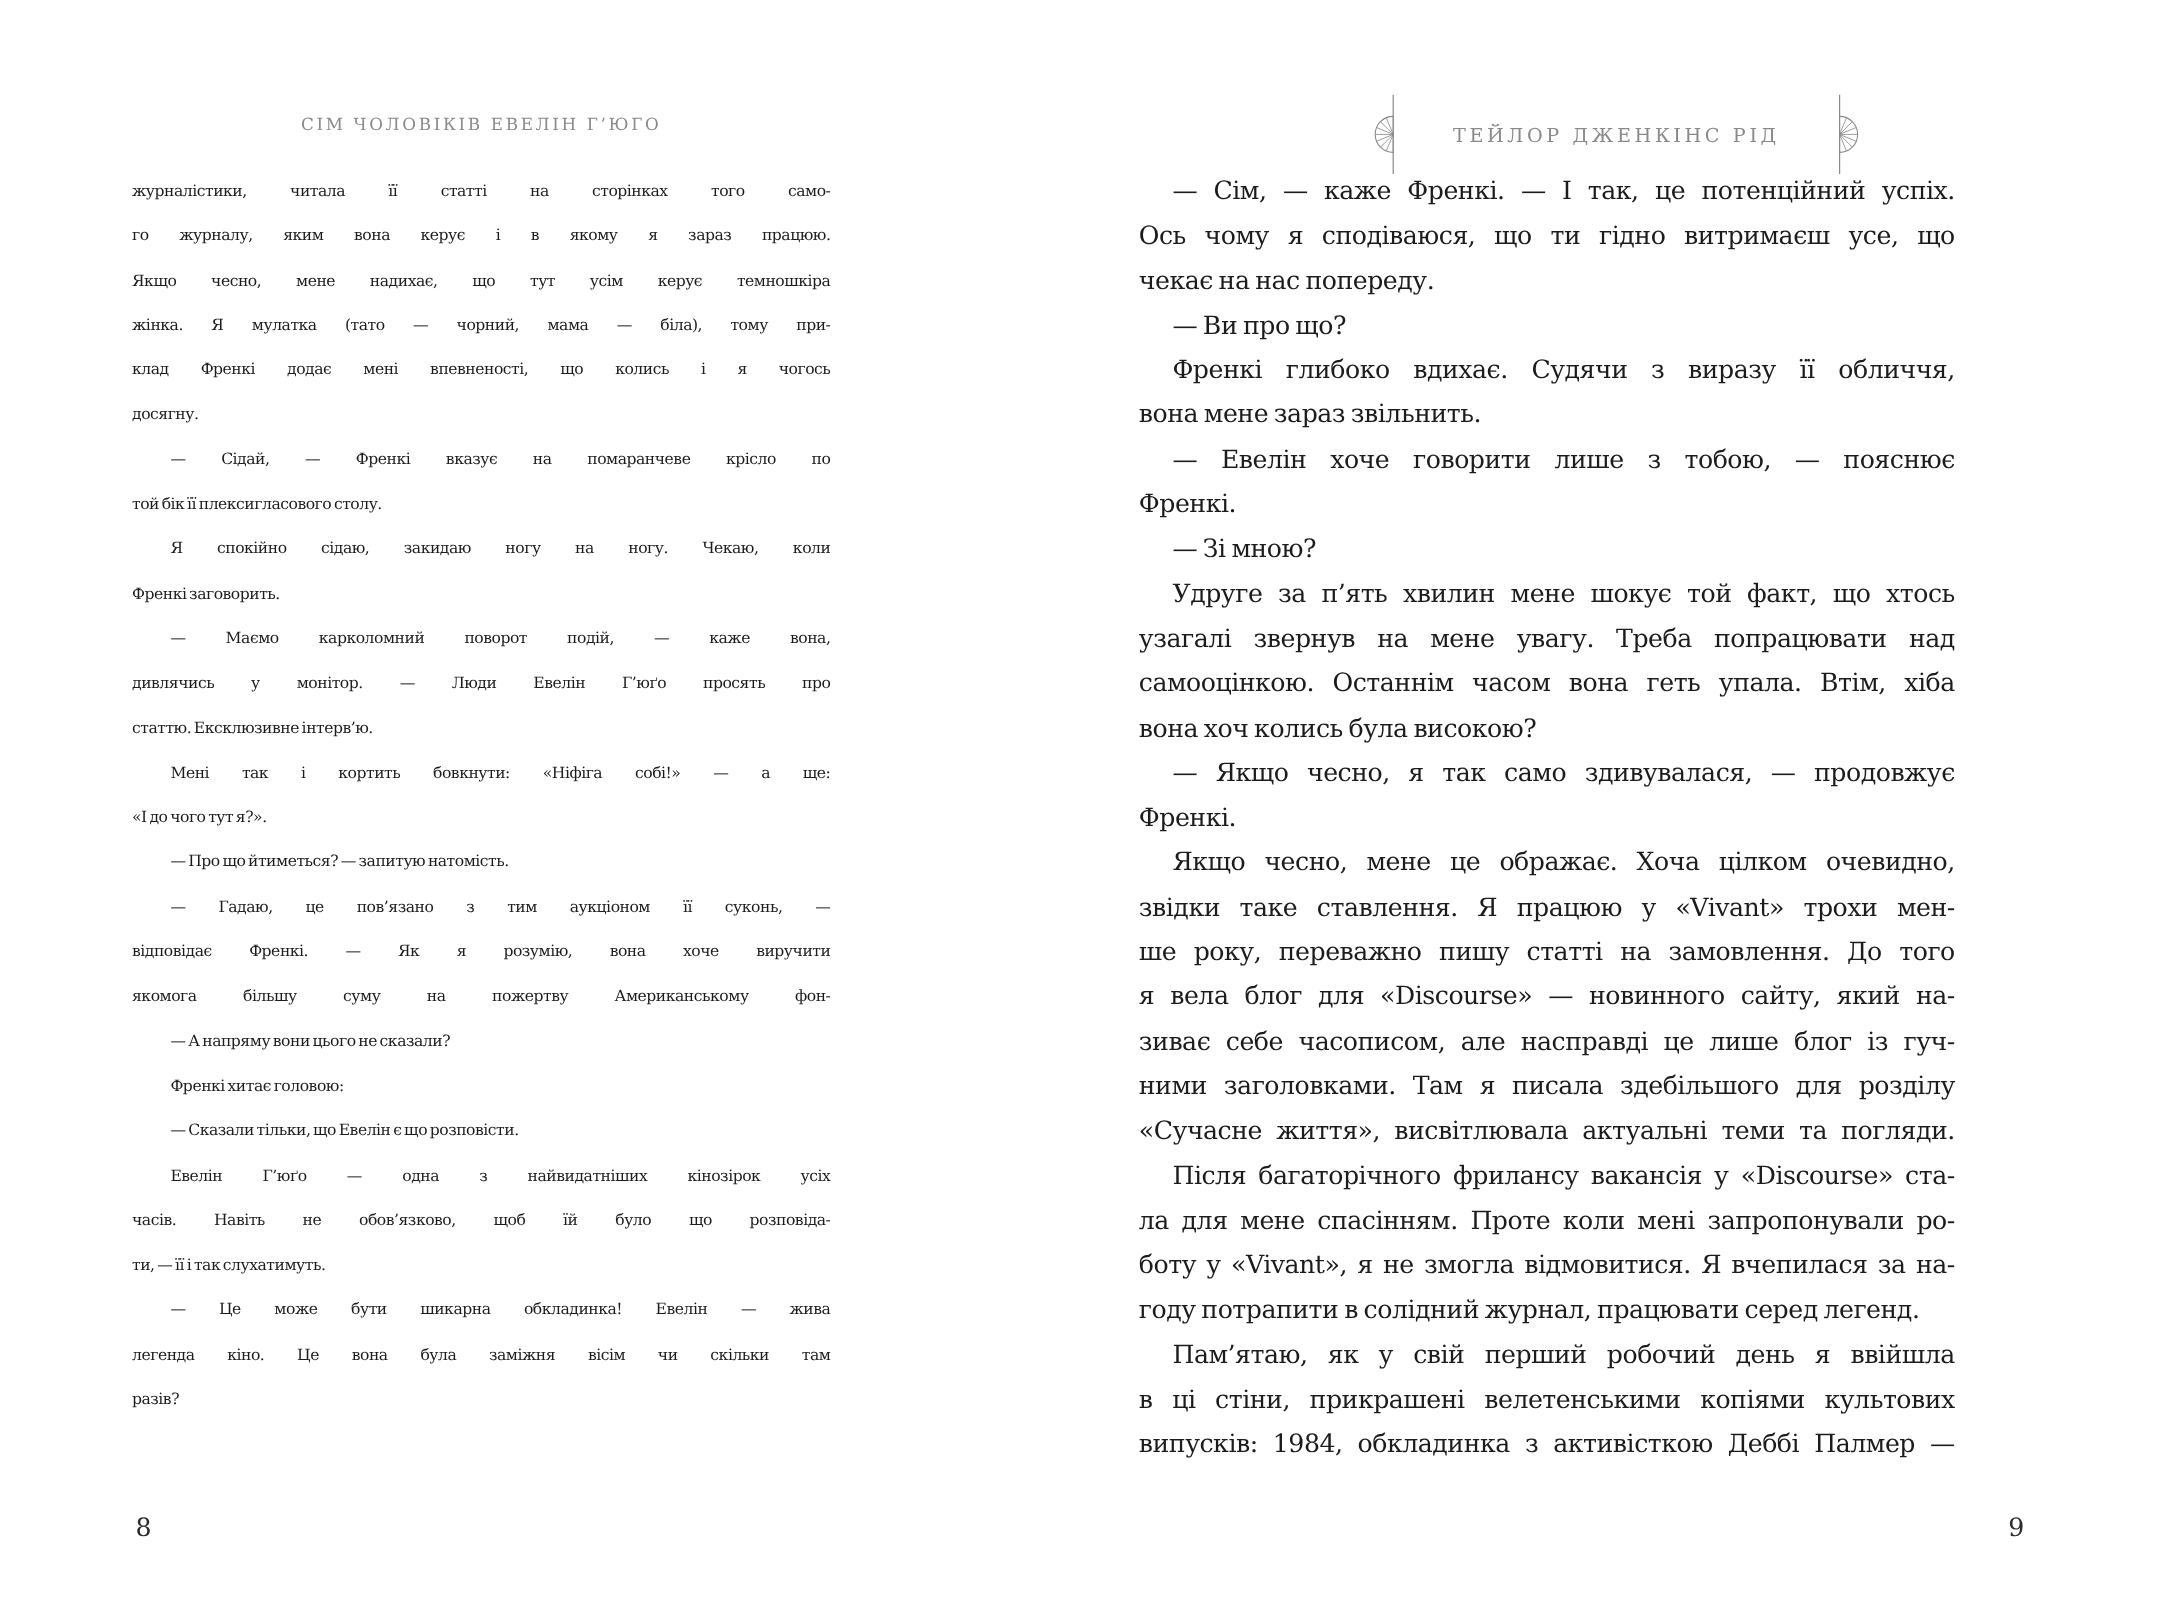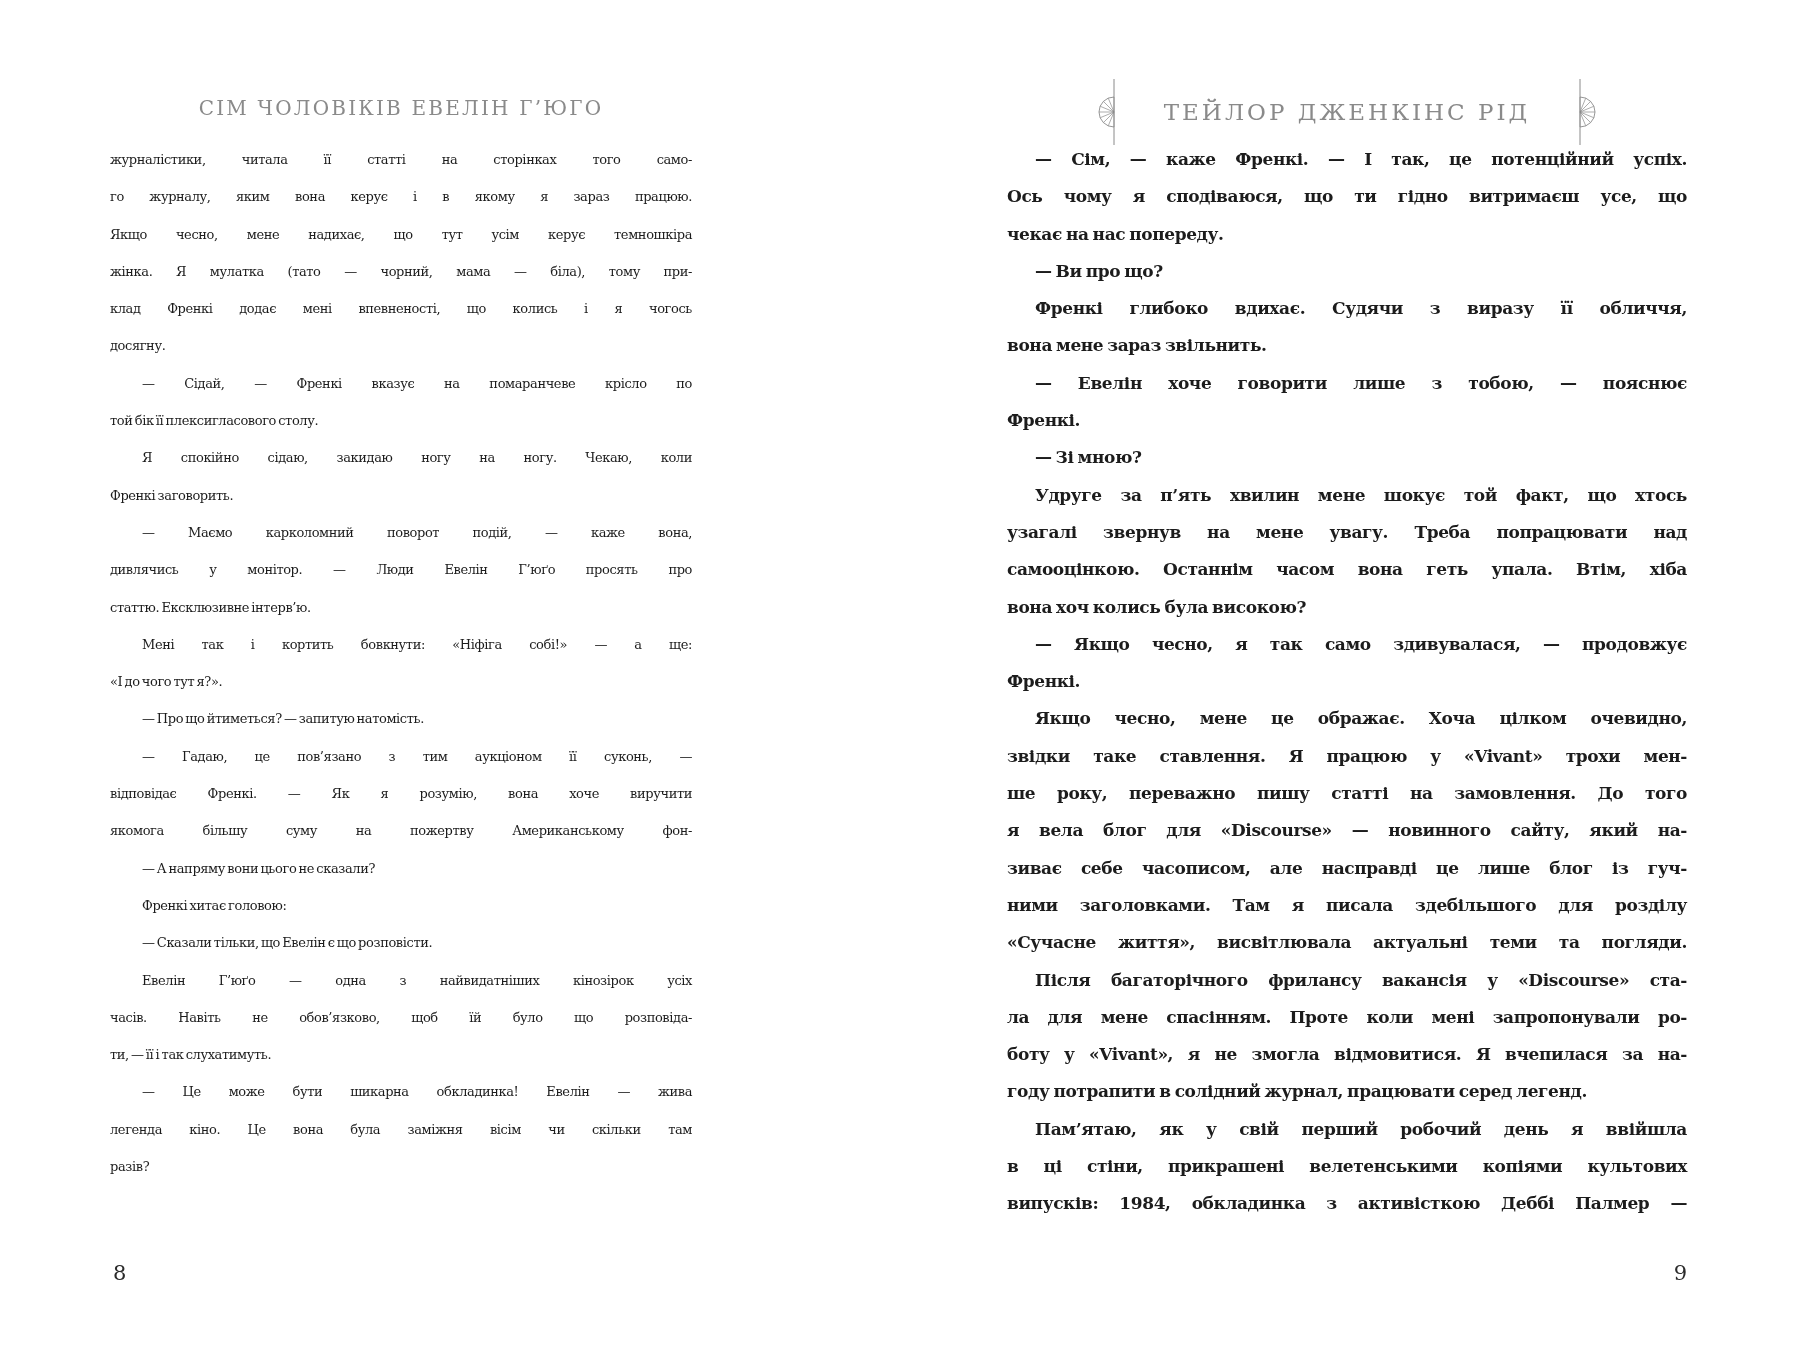--- a/index.html
+++ b/index.html
@@ -13,37 +13,37 @@
   }
   
   .running-header{
     position:absolute;
     color:#8a8a8a;
     font-family:"DejaVu Serif", "Liberation Serif", serif;
   }
   .rh-left{
     left:110px;top:96px;width:582px;
     text-align:center;
-    font-size:20px;letter-spacing:2.2px;
+    font-size:14px;letter-spacing:2.2px;
   }
   .rh-right{
     left:1007px;top:78px;width:680px;
     display:flex;align-items:center;justify-content:center;gap:30px;
   }
   .rh-right .rh-text{
-    font-size:23px;letter-spacing:3px;color:#8a8a8a;
+    font-size:16px;letter-spacing:3px;color:#8a8a8a;
   }
   .ornament{display:block;}
   
   .page-col{
     position:absolute;top:141px;
     text-rendering:optimizeLegibility;
   }
   #left-col{left:110px;width:582px;font-size:13px;}
-  #right-col{left:1007px;width:680px;font-size:17px;font-weight:bold;}
+  #right-col{left:949px;width:680px;font-size:21px;}
   .line{
     height:37.3px;
     line-height:37.3px;
     white-space:normal;
     text-align:justify;
     text-align-last:left;
     letter-spacing:-0.4px;
     word-spacing:-1.5px;
     overflow:visible;
   }

